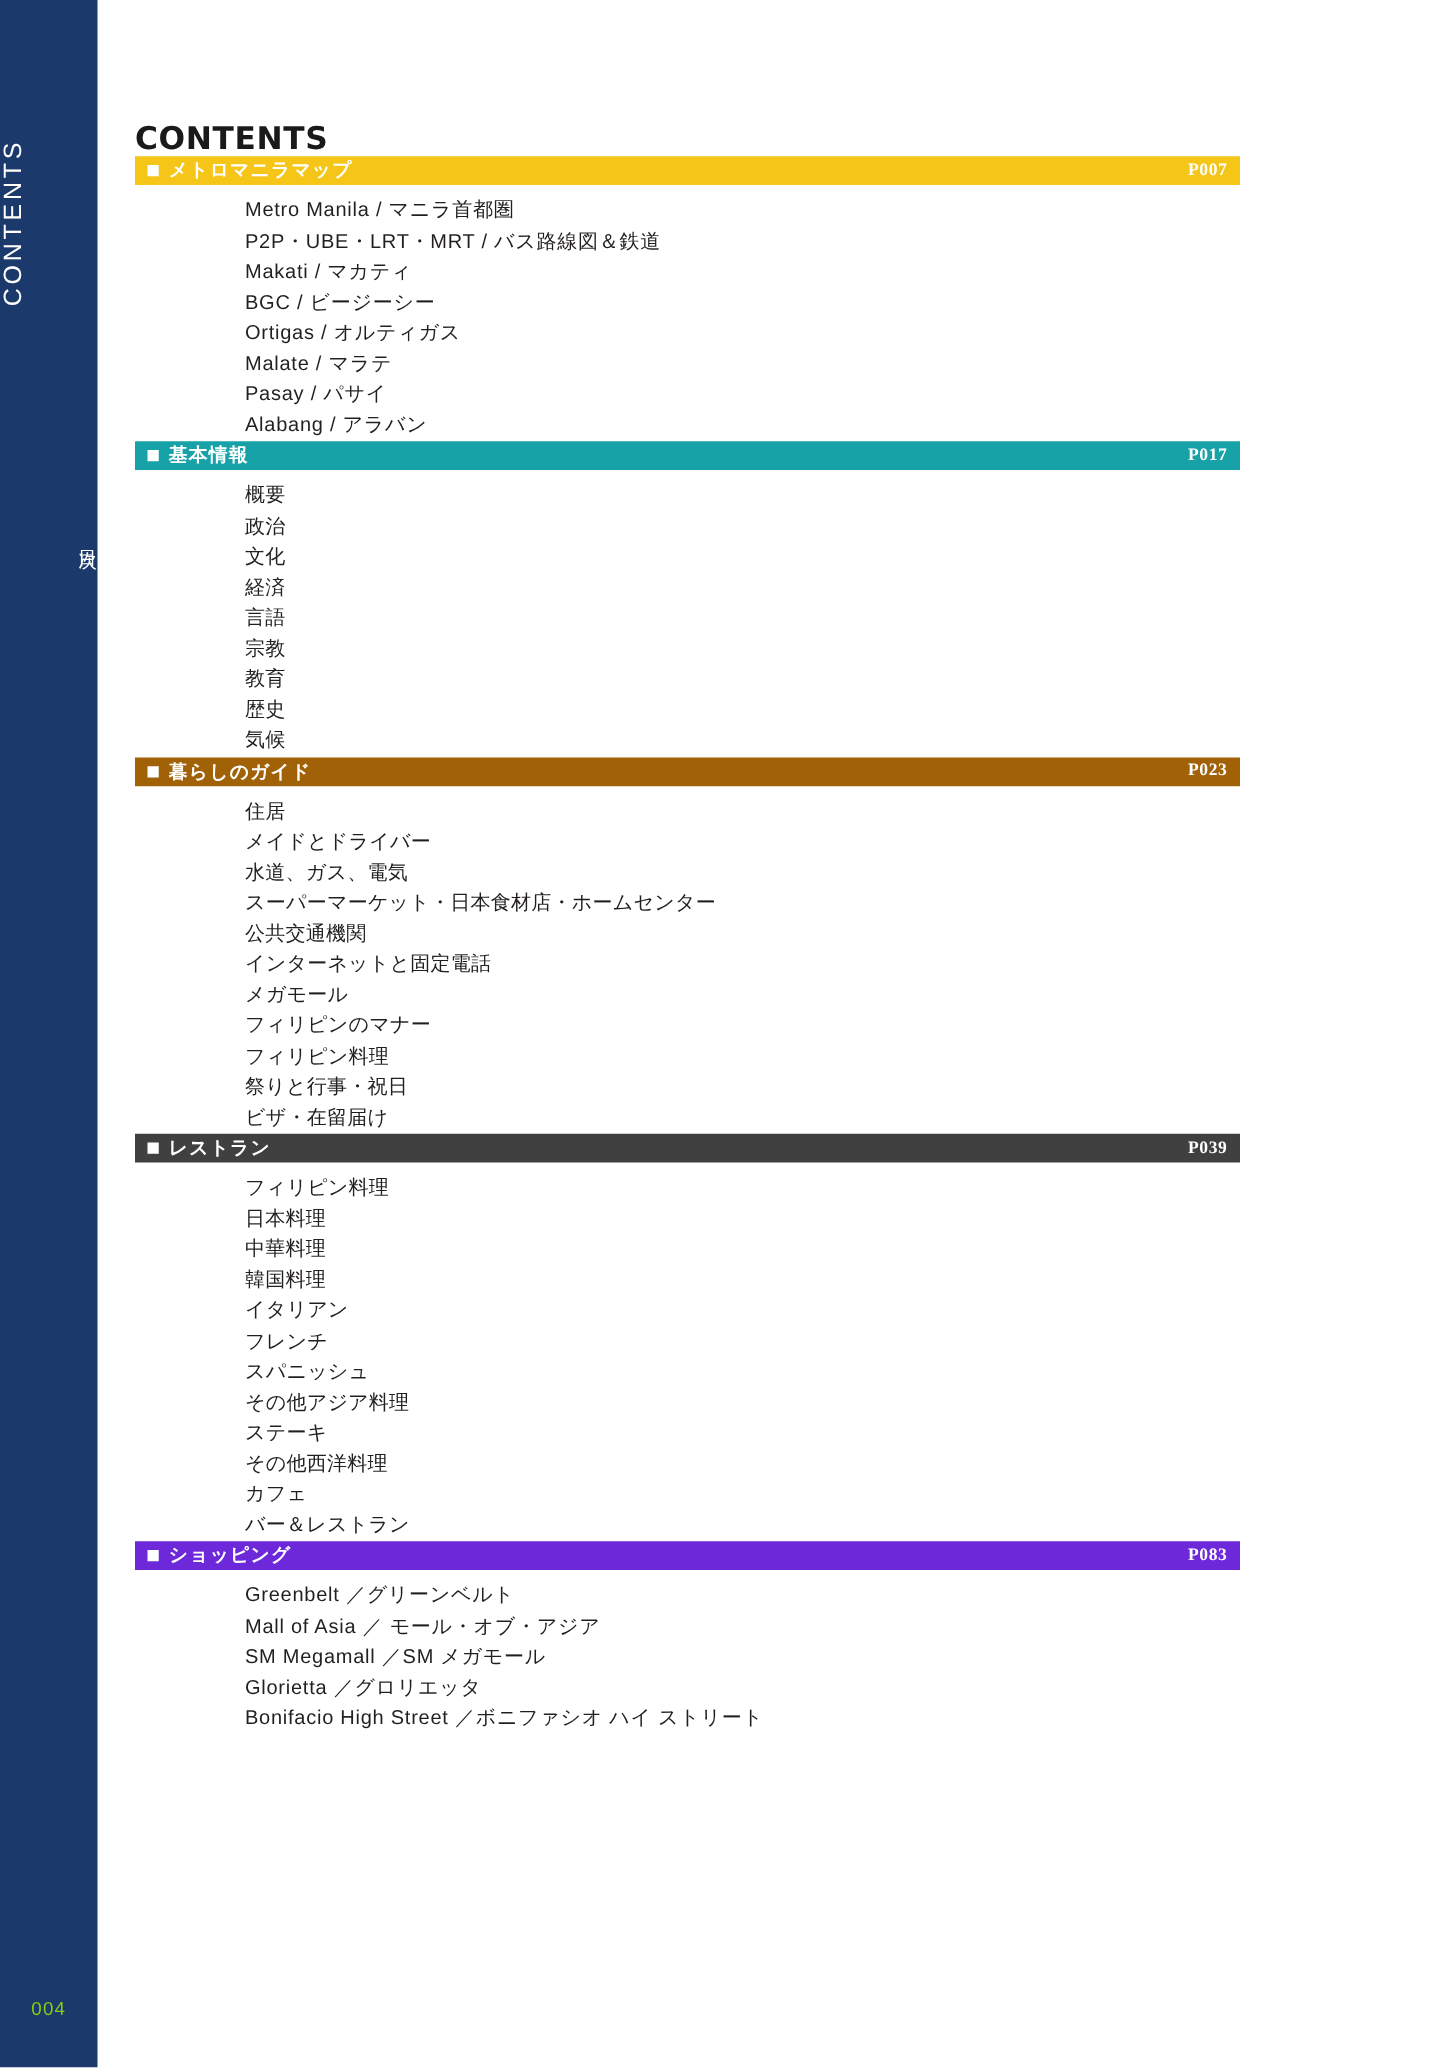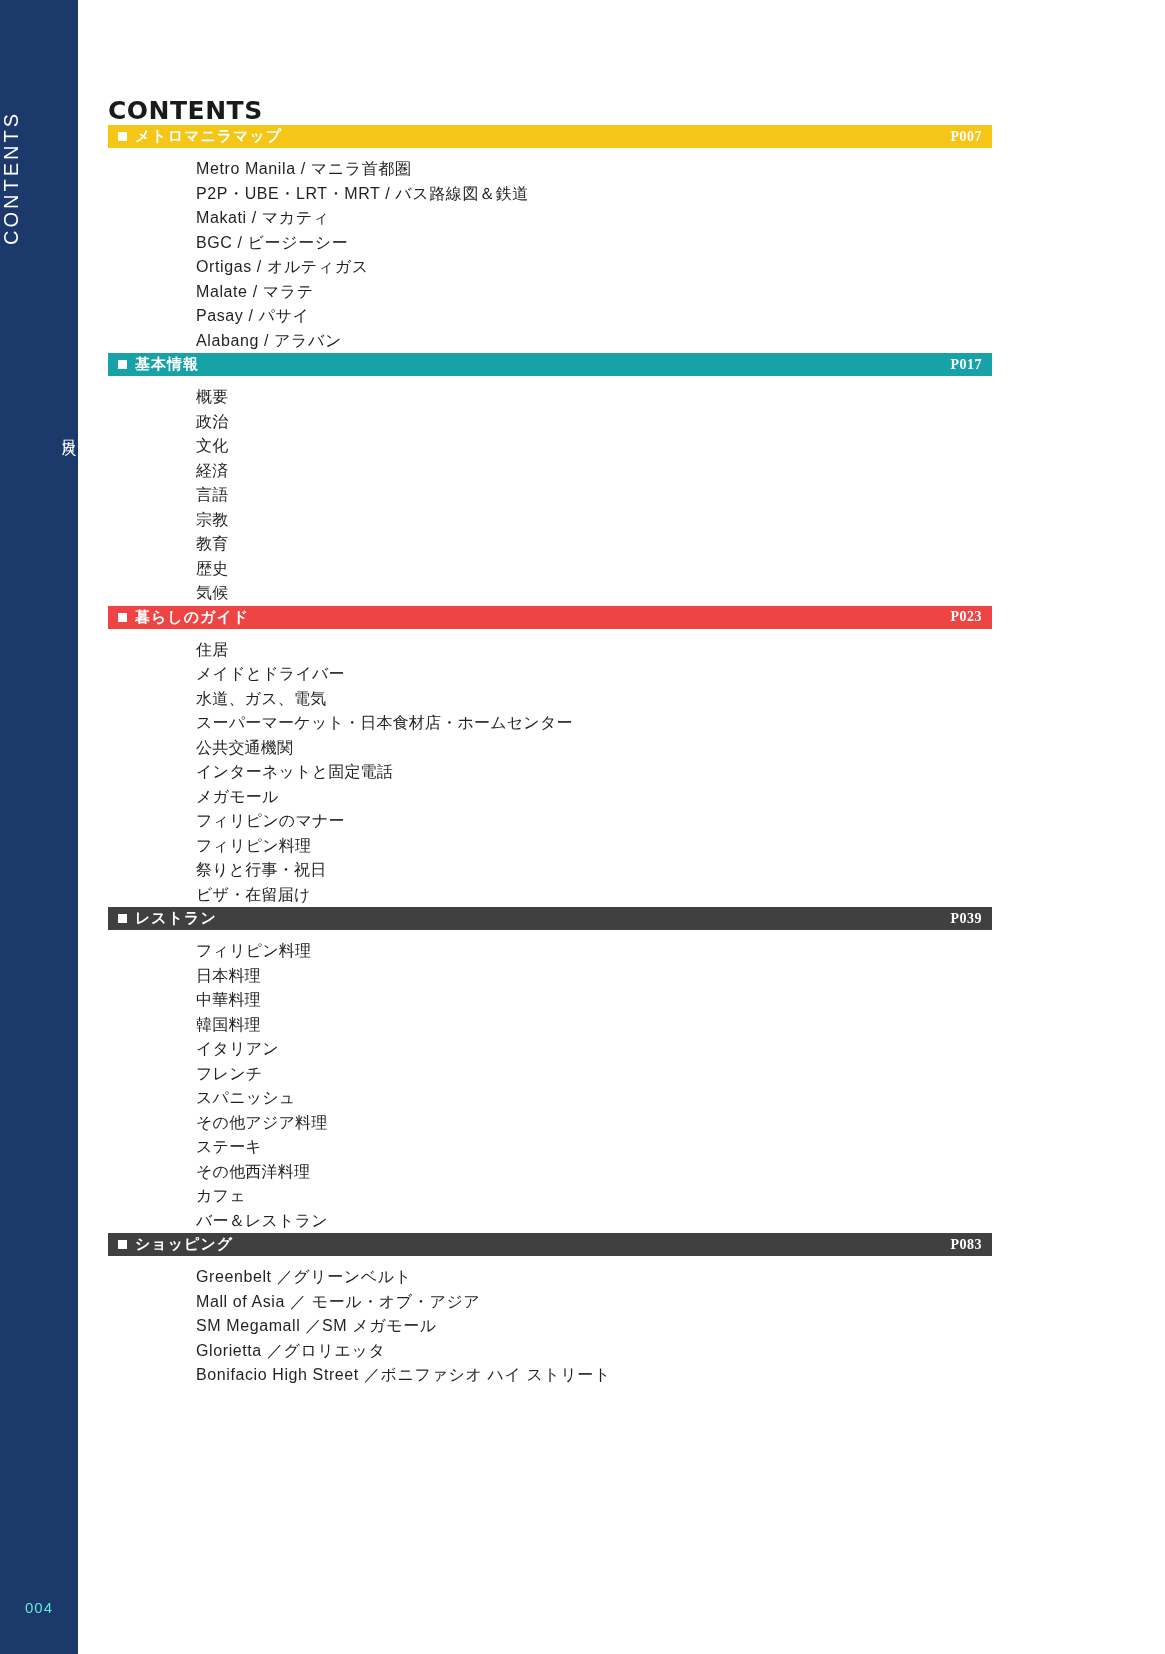--- a/index.html
+++ b/index.html
@@ -48,21 +48,21 @@
     writing-mode: vertical-rl;
     letter-spacing: 2px;
     height: 60px;
   }
   .page-number {
     position: absolute;
     left: 0;
     bottom: 38px;
     width: 78px;
     text-align: center;
-    color: #5eead4;
+    color: #84cc16;
     font-size: 15px;
     letter-spacing: 1px;
   }
   .content {
     position: absolute;
     left: 108px;
     top: 0;
     width: 884px;
   }
   .contents-title {
@@ -168,21 +168,21 @@
       <li>経済</li>
       <li>言語</li>
       <li>宗教</li>
       <li>教育</li>
       <li>歴史</li>
       <li>気候</li>
     </ul>
   </div>
 
   <div class="section sec-3">
-    <div class="section-bar" style="background:#ef4444;">
+    <div class="section-bar" style="background:#a16207;">
       <span class="left">
         <span class="sq"></span>
         <span>暮らしのガイド</span>
       </span>
       <span class="section-page">P023</span>
     </div>
     <ul class="items">
       <li>住居</li>
       <li>メイドとドライバー</li>
       <li>水道、ガス、電気</li>
@@ -215,21 +215,21 @@
       <li>スパニッシュ</li>
       <li>その他アジア料理</li>
       <li>ステーキ</li>
       <li>その他西洋料理</li>
       <li>カフェ</li>
       <li>バー＆レストラン</li>
     </ul>
   </div>
 
   <div class="section sec-5">
-    <div class="section-bar" style="background:#404040;">
+    <div class="section-bar" style="background:#6d28d9;">
       <span class="left">
         <span class="sq"></span>
         <span>ショッピング</span>
       </span>
       <span class="section-page">P083</span>
     </div>
     <ul class="items">
       <li>Greenbelt ／グリーンベルト</li>
       <li>Mall of Asia ／ モール・オブ・アジア</li>
       <li>SM Megamall ／SM メガモール</li>

